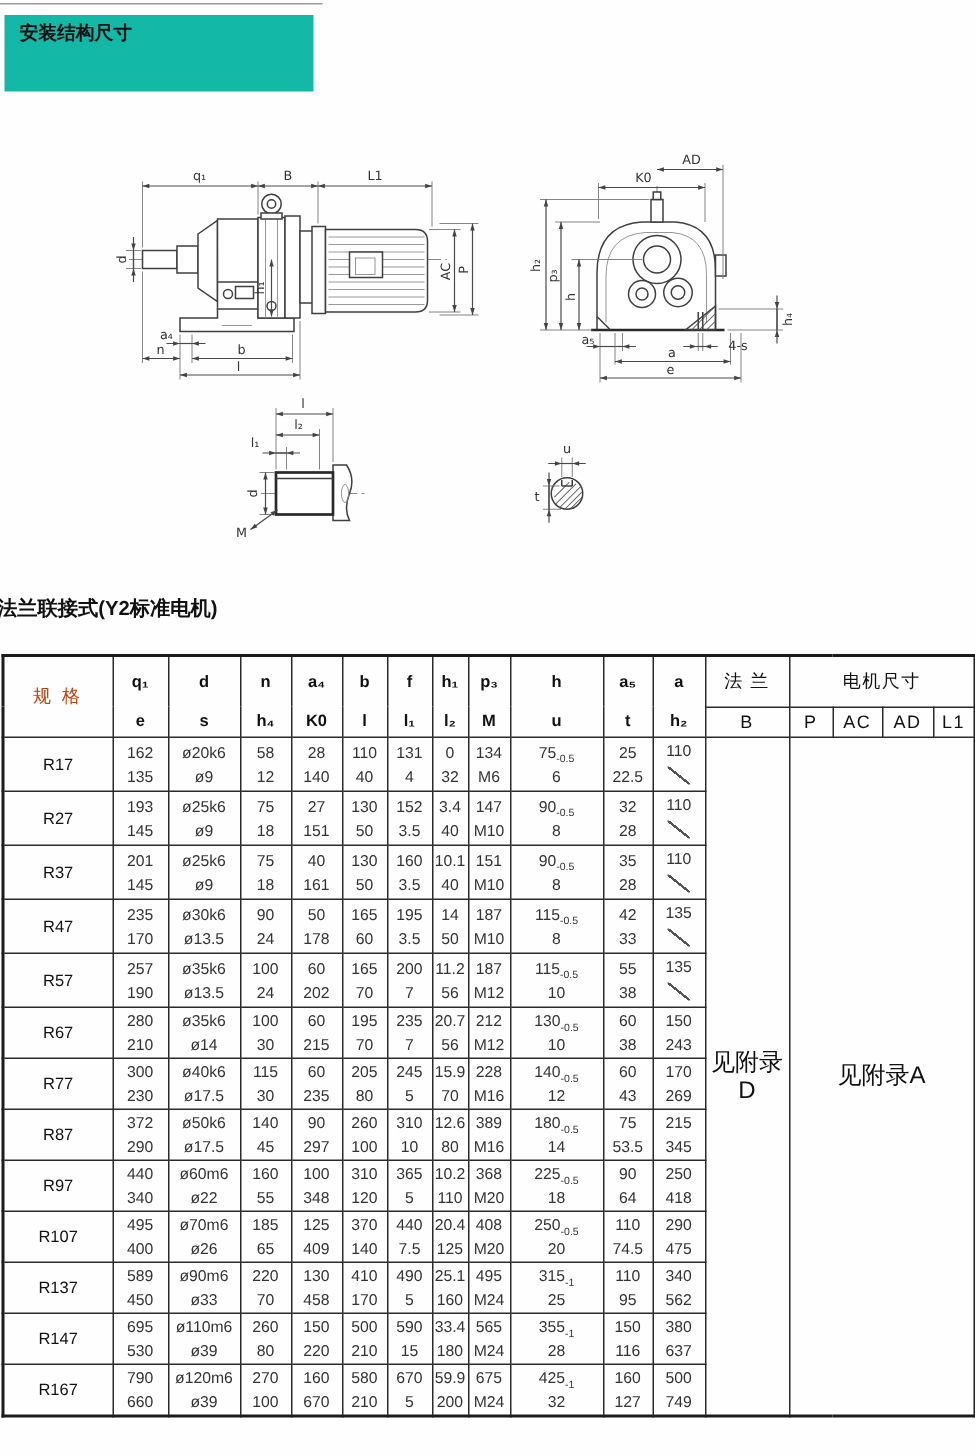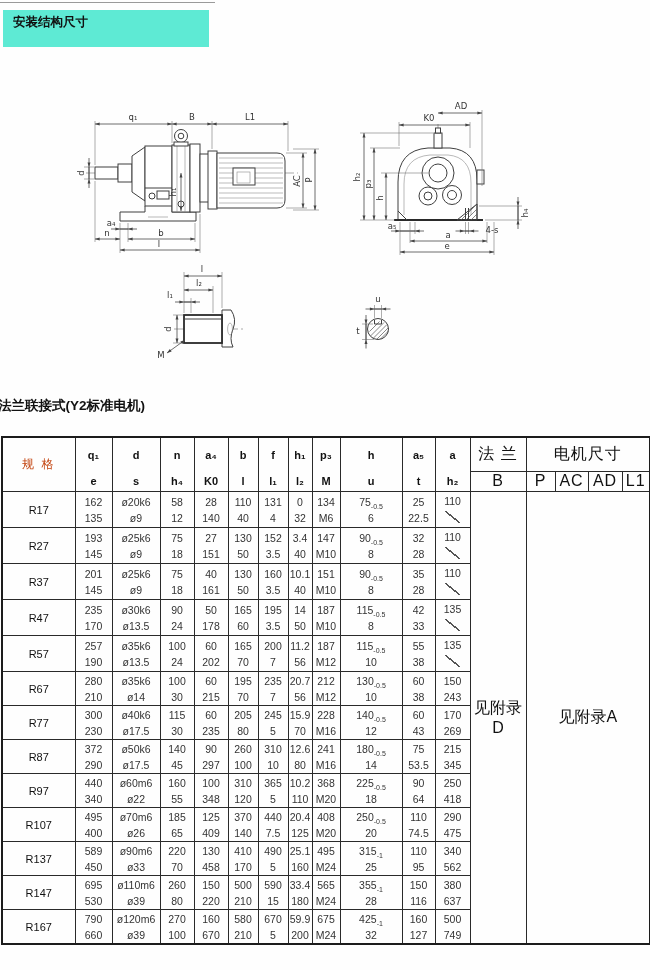--- a/index.html
+++ b/index.html
@@ -1,32 +1,32 @@
 <!DOCTYPE html>
 <html><head>
 <meta charset="utf-8">
 <style>
   html,body{margin:0;padding:0;background:#eee;}
   .page{position:relative;width:650px;height:970px;background:#fefefe;overflow:hidden;
         font-family:"Liberation Sans","DejaVu Sans",sans-serif;color:#222;}
   .topline{position:absolute;left:0;top:2px;width:215px;height:1px;background:#9a9a9a;}
-  .header-box{position:absolute;left:3px;top:10px;width:196px;height:30px;background:#5eead4;
-              padding:4px 0 3px 10px;font-weight:bold;font-size:12.5px;line-height:16px;color:#111;}
+  .header-box{position:absolute;left:3px;top:10px;width:196px;height:30px;background:#14b8a6;
+              padding:4px 0 17px 10px;font-weight:bold;font-size:12.5px;line-height:16px;color:#111;}
   .drawings{position:absolute;left:0;top:95px;}
   .section-title{position:absolute;left:-2px;top:397px;font-weight:bold;font-size:13.5px;color:#111;}
   table.dims{position:absolute;left:1px;top:436px;width:647px;border-collapse:collapse;table-layout:fixed;
              font-size:10.5px;color:#333;}
   table.dims{border:2px solid #1c1c1c;}
   table.dims th,table.dims td{border:1px solid #2a2a2a;padding:0;text-align:center;vertical-align:middle;
              font-weight:normal;overflow:hidden;}
   tr.hrow1{height:34px;} tr.hrow2{height:20px;} tbody tr{height:33px;}
   .spec-h{font-weight:bold;font-size:12px;color:#c2410c;letter-spacing:2px;}
   .pair .ht{height:33px;display:flex;align-items:center;justify-content:center;font-weight:bold;font-size:11px;color:#111;}
   .pair .hb{height:20px;display:flex;align-items:center;justify-content:center;font-weight:bold;font-size:11px;color:#111;}
-  th.grp{font-weight:bold;font-size:16px;color:#111;letter-spacing:1px;}
+  th.grp{font-weight:bold;font-size:12px;color:#111;letter-spacing:1px;}
   td.model{font-weight:bold;font-size:11px;color:#111;}
   td.cell .v1,td.cell .v2{height:16px;line-height:16px;}
   td.cell .v1{margin-top:1px;}
   td.cell sub{font-size:7px;}
   td.note{font-weight:bold;font-size:16px;color:#111;}
   .slash{width:15px;height:12px;margin:2px auto 0;
          background:linear-gradient(to top right,transparent 46%,#555 46%,#555 54%,transparent 54%);}
   .footer{position:absolute;left:0;top:928px;width:650px;text-align:center;
           font-family:"Liberation Serif","DejaVu Serif",serif;font-size:17px;color:#1a1a1a;}
   
@@ -767,21 +767,21 @@
           </td>
           <td class="cell">
             <div class="v1">310</div>
             <div class="v2">10</div>
           </td>
           <td class="cell">
             <div class="v1">12.6</div>
             <div class="v2">80</div>
           </td>
           <td class="cell">
-            <div class="v1">241</div>
+            <div class="v1">389</div>
             <div class="v2">M16</div>
           </td>
           <td class="cell">
             <div class="v1">180<sub>-0.5</sub></div>
             <div class="v2">14</div>
           </td>
           <td class="cell">
             <div class="v1">75</div>
             <div class="v2">53.5</div>
           </td>

